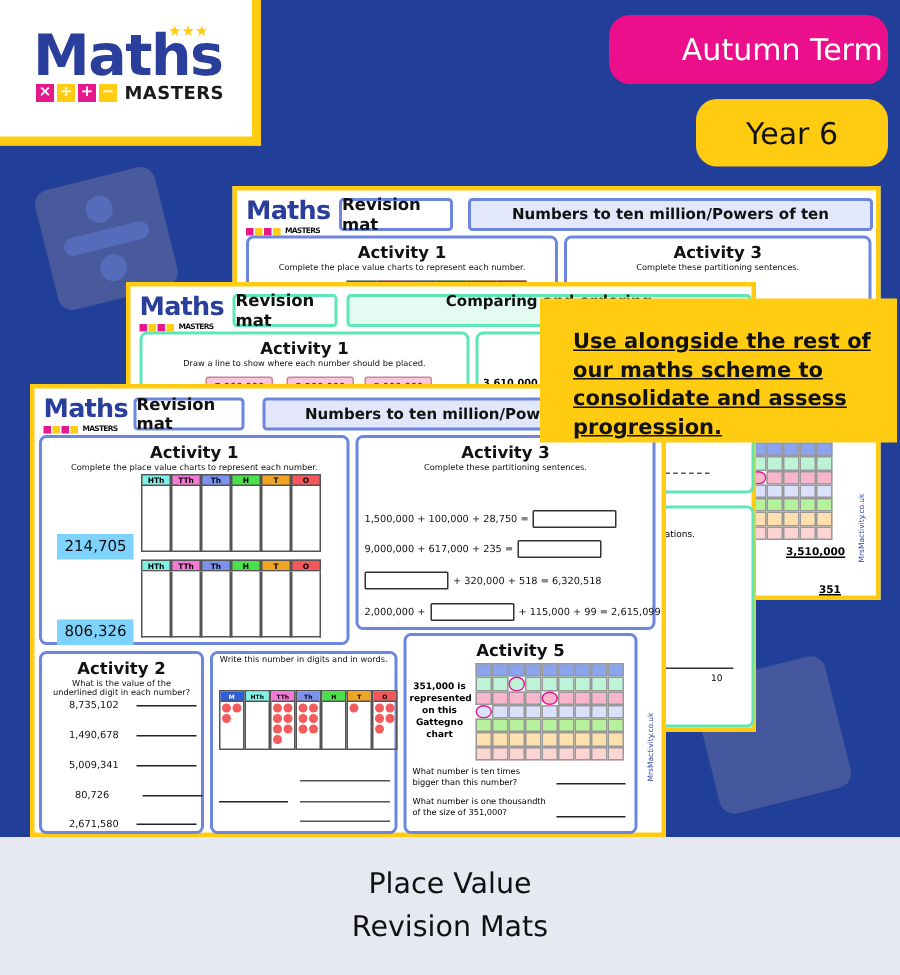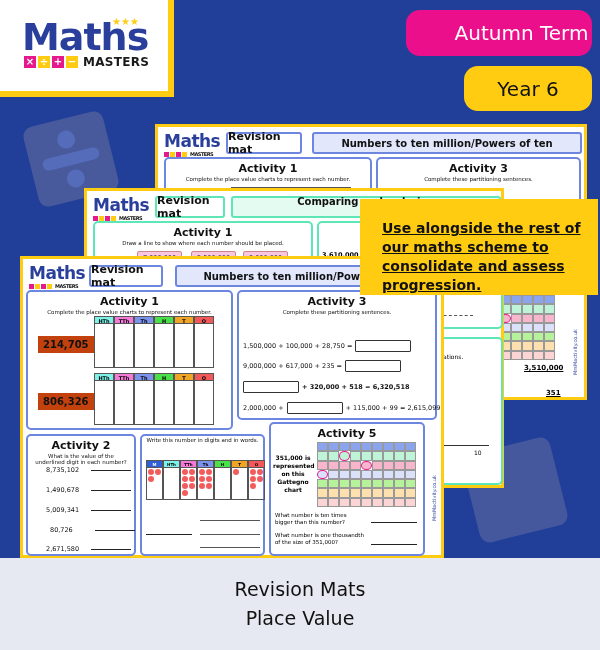--- a/index.html
+++ b/index.html
@@ -54,21 +54,21 @@
   .blue-b { border-color: #6d86e0; }
   .blue-bg { background: #e2e7fb; }
   .green-b { border-color: #5ee6b6; }
   .green-bg { background: #e4fbf1; }
 
   .pv-head { display: flex; position: absolute; }
   .pv-head div { width: 20px; height: 8px; font-size: 5px; text-align: center; line-height: 8px; border: 0.5px solid #555; font-weight: bold; }
   .pv-grid { position: absolute; display: flex; }
   .pv-grid div { width: 20px; border: 1px solid #555; border-top: none; background: #fff; }
 
-  .num-chip { position: absolute; font-size: 10px; font-weight: bold; background: #c2410c; padding: 3px 5px; color: #111; }
+  .num-chip { position: absolute; font-size: 10px; font-weight: normal; background: #7dd3fc; padding: 3px 5px; color: #111; margin-top: 20px; }
 
   .pink-chip { position: absolute; font-size: 6.5px; background: #f8c6de; border: 1px solid #c88; padding: 2px 5px; color: #111; border-radius: 2px; }
 
   .eq-line { position: absolute; font-size: 6.5px; color: #111; white-space: nowrap; display: flex; align-items: center; gap: 3px; }
   .eq-box { display: inline-block; width: 56px; height: 12px; border: 1px solid #333; border-radius: 1px; background: #fff; }
 
   .u-row { position: absolute; font-size: 6.5px; color: #111; display: flex; align-items: center; }
   .u-row .line { display: inline-block; width: 40px; border-bottom: 1.5px solid #222; margin-left: 12px; }
 
   .counter-grid { position: absolute; display: flex; }
@@ -295,21 +295,21 @@
       <h4>Activity 3</h4>
       <div class="instr">Complete these partitioning sentences.</div>
       <div class="eq-line" style="left:4px;top:48px;">
           <span>1,500,000 + 100,000 + 28,750 =</span>
           <span class="eq-box"></span>
         </div>
       <div class="eq-line" style="left:4px;top:68px;">
           <span>9,000,000 + 617,000 + 235 =</span>
           <span class="eq-box"></span>
         </div>
-      <div class="eq-line" style="left:4px;top:89px;font-weight:bold;">
+      <div class="eq-line" style="left:4px;top:89px;">
           <span class="eq-box"></span>
           <span>+ 320,000 + 518 = 6,320,518</span>
         </div>
       <div class="eq-line" style="left:4px;top:110px;">
           <span>2,000,000 +</span>
           <span class="eq-box"></span>
           <span>+ 115,000 + 99 = 2,615,099</span>
         </div>
     </div>
 
@@ -488,15 +488,15 @@
       <div style="position:absolute;left:4px;top:108px;width:90px;font-size:5.5px;line-height:7px;">What number is one thousandth of the size of 351,000?</div>
       <div style="position:absolute;left:100px;top:120px;width:46px;border-bottom:1.5px solid #222;"></div>
     </div>
     <div class="side-url" style="left:408px;top:262px;">MrsMactivity.co.uk</div>
   </div>
 
   <div class="callout">Use alongside the rest of our maths scheme to consolidate and assess progression.</div>
 </div>
 
 <div class="caption">
+  <div>Place Value</div>
   <div>Revision Mats</div>
-  <div>Place Value</div>
 </div>
 
 </body></html>

